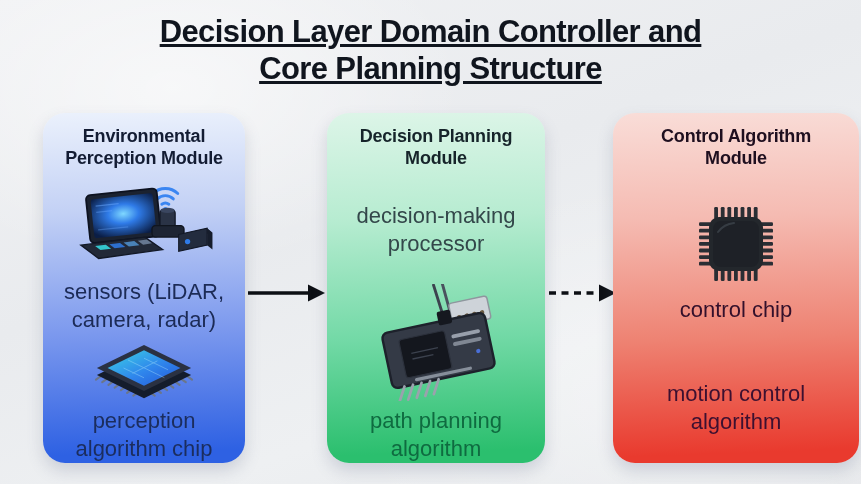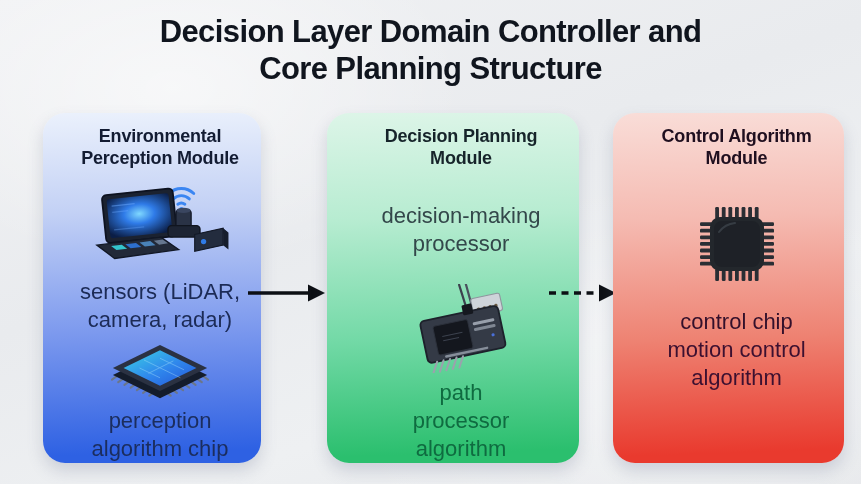--- a/index.html
+++ b/index.html
@@ -22,46 +22,46 @@
     position: absolute;
     top: 14px;
     left: 0;
     width: 100%;
     text-align: center;
     font-size: 31px;
     font-weight: 700;
     letter-spacing: -0.6px;
     line-height: 1.19;
     color: #10151e;
+    text-decoration: underline;
   }
   .card {
     position: absolute;
     top: 113px;
     height: 350px;
     border-radius: 22px;
     box-shadow: 0 8px 16px rgba(90,100,130,0.22);
     display: flex;
     flex-direction: column;
     align-items: center;
     text-align: center;
-    padding-left: 16px;
   }
   .card-blue {
     left: 43px;
     width: 202px;
     background: linear-gradient(178deg, #ebf1fc 0%, #c3d1f5 28%, #7c99ee 62%, #2e61e3 96%);
   }
   .card-green {
     left: 327px;
-    width: 236px;
+    width: 218px;
     background: linear-gradient(178deg, #ddf5e8 0%, #b7ecd1 30%, #72d9a6 64%, #2bbf6e 96%);
   }
   .card-red {
     left: 613px;
-    width: 215px;
+    width: 246px;
     background: linear-gradient(178deg, #f9ddd8 0%, #f5bbb2 30%, #ee8272 64%, #e93a2e 96%);
   }
   .card-header {
     margin-top: 13px;
     font-size: 18px;
     font-weight: 700;
     line-height: 1.22;
     letter-spacing: -0.2px;
   }
   .card-blue .card-header  { color: #131c33; max-width: 190px; }
@@ -69,22 +69,22 @@
   .card-red .card-header   { color: #1f0f1f; max-width: 176px; }
   .body-label {
     font-size: 22px;
     line-height: 1.28;
     font-weight: 500;
   }
   .lbl-sensors   { color: #1c2b56; max-width: 165px; margin-top: 15px; }
   .lbl-percchip  { color: #1b2d5e; max-width: 150px; margin-top: 3px; }
   .lbl-processor { color: #33474a; max-width: 172px; margin-top: 32px; }
   .lbl-pathalgo  { color: #0f6b40; max-width: 142px; margin-top: 6px; }
-  .lbl-ctrlchip  { color: #33102b; margin-top: 16px; }
-  .lbl-motion    { color: #3c1030; max-width: 152px; }
+  .lbl-ctrlchip  { color: #33102b; margin-top: 4px; }
+  .lbl-motion    { color: #3c1030; max-width: 152px; margin-top: 56px; }
   .illus { display: block; }
   .illus-sensors { margin-top: 4px; }
   .illus-pcb     { margin-top: 26px; }
   .illus-ctrl    { margin-top: 26px; }
   .illus-pchip   { margin-top: 2px; }
   .arrow {
     position: absolute;
     top: 282px;
   }
   .arrow-solid  { left: 246px; }
@@ -227,21 +227,21 @@
         <g stroke="#9aa2ad" stroke-width="2.8" stroke-linecap="round">
           <line x1="38" y1="98" x2="30" y2="112"></line>
           <line x1="47" y1="98" x2="39" y2="112"></line>
           <line x1="56" y1="98" x2="48" y2="112"></line>
           <line x1="65" y1="98" x2="57" y2="112"></line>
           <line x1="74" y1="98" x2="66" y2="112"></line>
         </g>
       </g>
     </svg>
 
-    <div class="body-label lbl-pathalgo">path processor algorithm</div>
+    <div class="body-label lbl-pathalgo">path planning algorithm</div>
   </div>
 
   <svg class="arrow arrow-dashed" width="72" height="22" viewBox="0 0 72 22">
     <line x1="2" y1="11" x2="53" y2="11" stroke="#0c0f14" stroke-width="3.4" stroke-dasharray="7 5.5"></line>
     <polygon points="52,2.5 69,11 52,19.5" fill="#0c0f14"></polygon>
   </svg>
 
   <div class="card card-red">
     <div class="card-header">Control Algorithm Module</div>
 

